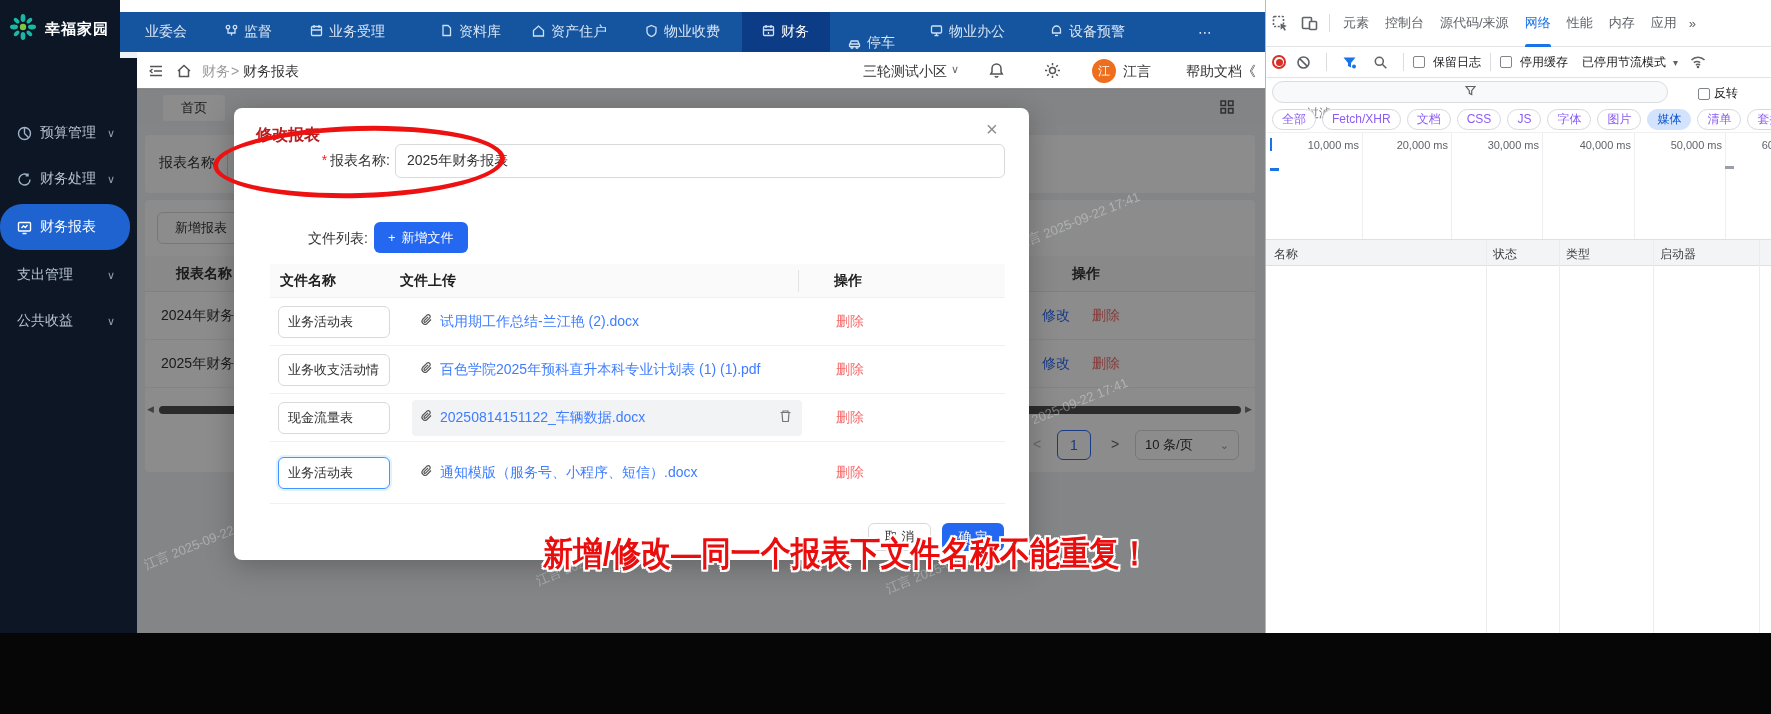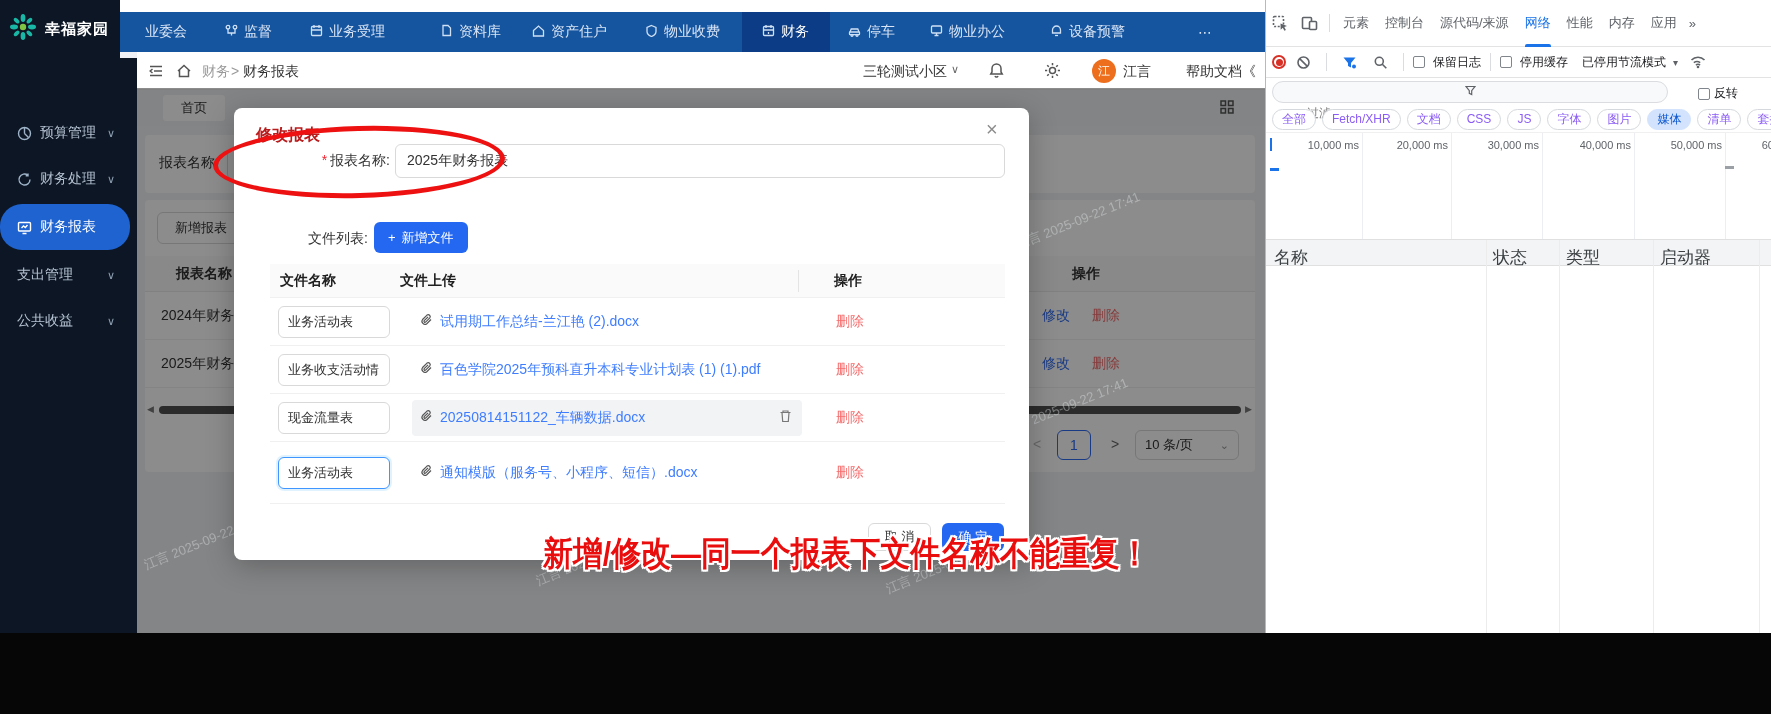--- a/index.html
+++ b/index.html
@@ -125,21 +125,21 @@
   .dt-row4{position:absolute;left:0;top:106px;width:506px;height:27px;display:flex;align-items:center;gap:6px;padding-left:6px;overflow:hidden;border-bottom:1px solid #f0f0f0;}
   .pill{height:21px;padding:0 9px;border:1px solid #d5d9dd;border-radius:11px;font-size:12px;color:#8b5cf6;display:flex;align-items:center;white-space:nowrap;cursor:pointer;background:#fff;}
   .pill.active{background:#d3e3fd;border-color:#d3e3fd;color:#0b57d0;}
   .dt-timeline{position:absolute;left:0;top:133px;width:586px;height:107px;border-bottom:1px solid #e0e0e0;background:#fff;overflow:hidden;}
   .tl-line{position:absolute;top:0;width:1px;height:107px;background:#eceef1;}
   .tl-lab{position:absolute;top:6px;width:70px;text-align:right;font-size:11px;color:#5f6368;white-space:nowrap;}
   .tl-tick{position:absolute;left:4px;top:5px;width:2px;height:13px;background:#1a73e8;}
   .tl-dash-blue{position:absolute;left:4px;top:35px;width:9px;height:3px;background:#1a73e8;}
   .tl-dash-gray{position:absolute;left:459px;top:33px;width:9px;height:3px;background:#9aa0a6;}
   .dt-ghead{position:absolute;left:0;top:240px;width:506px;height:26px;background:#f3f4f6;border-bottom:1px solid #e0e0e0;}
-  .gh{position:absolute;top:6px;font-size:17px;color:#3c4043;}
+  .gh{position:absolute;top:6px;font-size:12px;color:#3c4043;}
   .gsep{position:absolute;top:240px;width:1px;height:393px;background:#ececec;}
 
   .bottom-bar{position:absolute;left:0;top:633px;width:1771px;height:81px;background:#060606;}
   .ic-stroke{stroke:#5f6368;fill:none;stroke-width:1.6;}
 </style>
 </head>
 <body>
 
 <div class="screen">
 
@@ -203,21 +203,21 @@
             </svg></span>
         <span>物业收费</span>
         </div>
       <div class="nav-item active" style="left:642px;">
         <span><svg width="13" height="13" viewBox="0 0 13 13">
               <rect x="1.5" y="2.5" width="10" height="9" rx="1"></rect>
               <path d="M4 1v3M9 1v3M1.5 6h10M6.5 8v2"></path>
             </svg></span>
         <span>财务</span>
         </div>
-      <div class="nav-item" style="left:728px;">
+      <div class="nav-item" style="left:728px;align-items:flex-end;">
         <span><svg width="13" height="13" viewBox="0 0 13 13">
               <path d="M2 8l1.2-3h6.6L11 8"></path>
               <rect x="1.5" y="8" width="10" height="2.6" rx="0.6"></rect>
               <circle cx="4" cy="11.3" r="1"></circle>
               <circle cx="9" cy="11.3" r="1"></circle>
             </svg></span>
         <span>停车</span>
         </div>
       <div class="nav-item" style="left:810px;">
         <span><svg width="13" height="13" viewBox="0 0 13 13">

